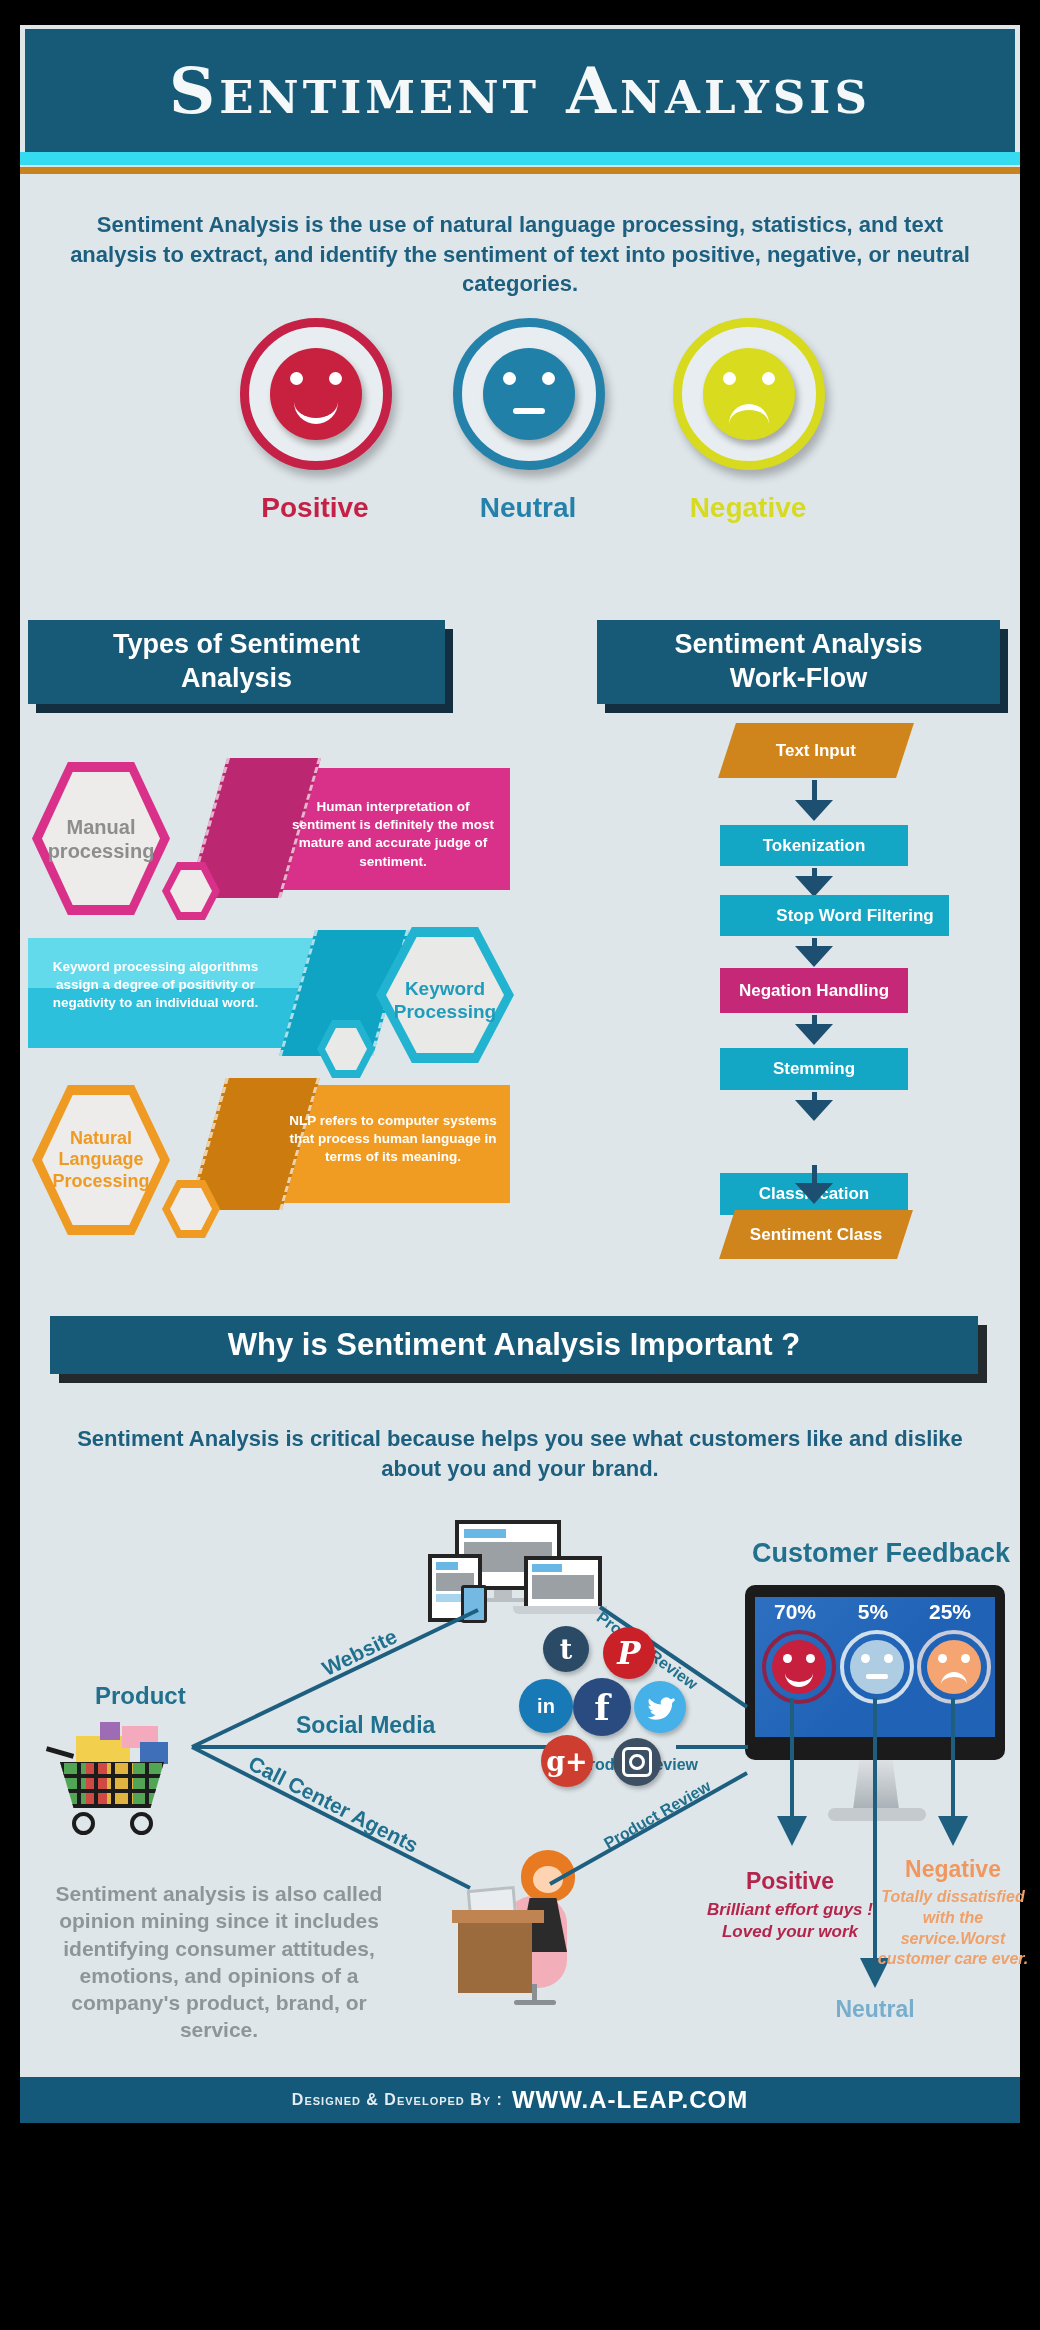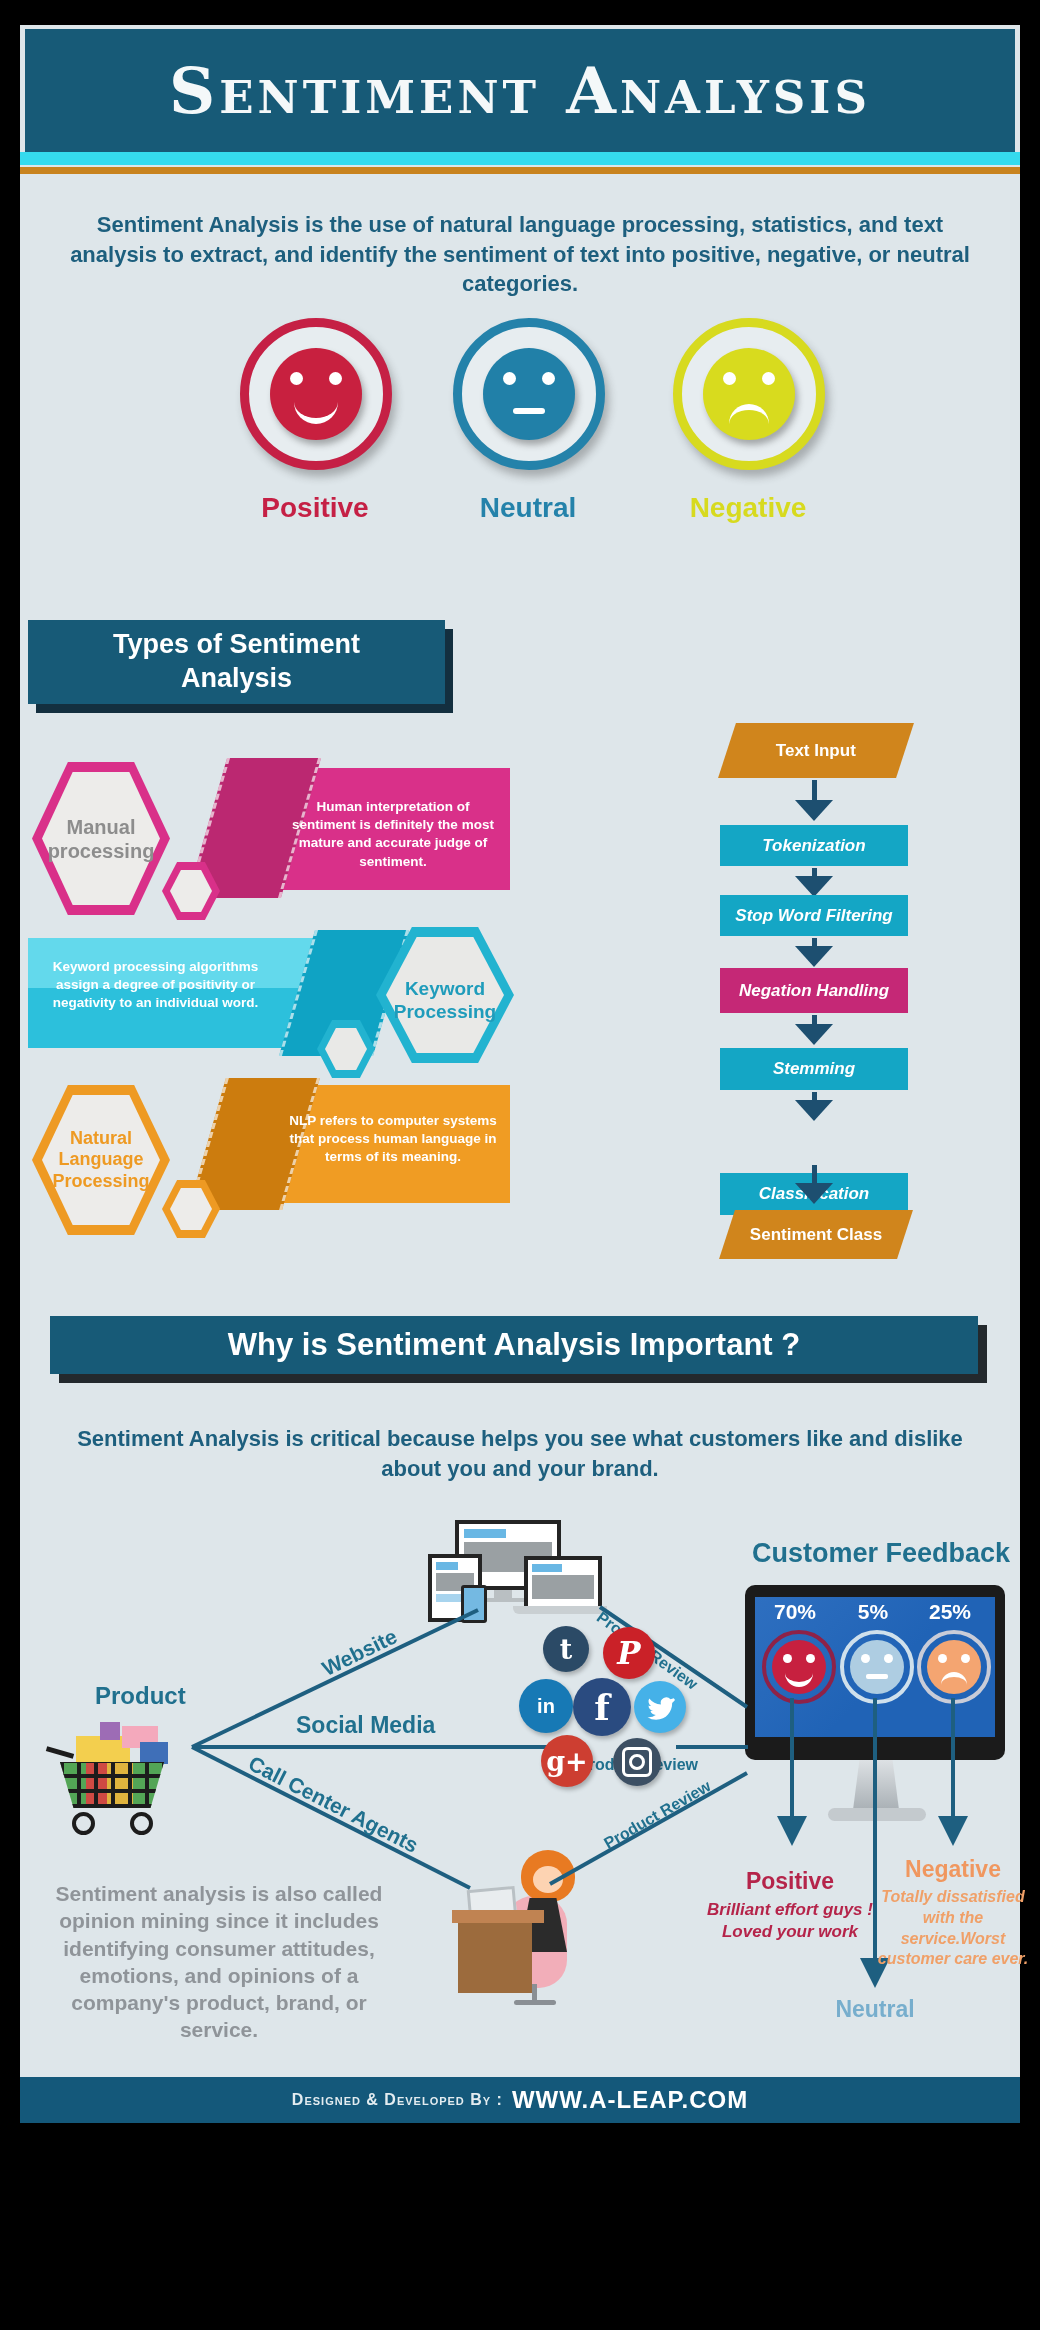--- a/index.html
+++ b/index.html
@@ -44,21 +44,21 @@
   .hex-in.sm{inset:8px;}
   .hex-label{position:absolute;inset:0;display:flex;align-items:center;justify-content:center;
        text-align:center;font-weight:bold;line-height:1.2;}
   .fold{position:absolute;transform:skewX(-16deg);
        border-left:3px dashed rgba(255,255,255,.65);border-right:3px dashed rgba(255,255,255,.65);}
   .ribbon{position:absolute;}
   .ribbon-txt{position:absolute;color:#fff;font-weight:bold;font-size:13.5px;line-height:1.35;text-align:center;}
 
   
   .fc-rect{position:absolute;left:720px;width:188px;color:#fff;font-weight:bold;font-size:17px;
-       display:flex;align-items:center;justify-content:center;font-style:italic;}
+       display:flex;align-items:center;justify-content:center;}
   .fc-para{position:absolute;left:727px;width:178px;transform:skewX(-18deg);color:#fff;
        font-weight:bold;font-size:17px;display:flex;align-items:center;justify-content:center;}
   .fc-para span{transform:skewX(18deg);}
   .fa-stem{position:absolute;left:812px;width:5px;background:#1d4f70;}
   .fa-head{position:absolute;left:795px;width:0;height:0;
        border-left:19px solid transparent;border-right:19px solid transparent;border-top:21px solid #1d4f70;}
 
   .banner{position:absolute;left:50px;top:1316px;width:928px;height:58px;background:#175a77;
        color:#fff;font-weight:bold;font-size:31px;display:flex;align-items:center;justify-content:center;
        box-shadow:9px 9px 0 #23292d;}
@@ -145,20 +145,23 @@
           <span class="eye" style="right:20px;"></span>
         <span class="mouth frown"></span>
       </div>
     </div>
     <div class="face-label" style="color:#d7da1f;">Negative</div>
   </div>
 
   <div class="sec-box" style="left:28px;top:620px;width:417px;height:84px;">
     <span style="width:300px;">Types of Sentiment Analysis</span>
   </div>
+  <div class="sec-box" style="left:597px;top:620px;width:403px;height:84px;">
+    <span style="width:290px;">Sentiment Analysis Work-Flow</span>
+  </div>
 
   <div class="ribbon" style="left:232px;top:768px;width:278px;height:122px;background:#d93089;"></div>
   <div class="fold" style="left:207px;top:758px;width:88px;height:140px;background:#bb2871;"></div>
   <div class="ribbon-txt" style="left:288px;top:798px;width:210px;">Human interpretation of sentiment is definitely the most mature and accurate judge of sentiment.</div>
   <div class="hex" style="left:32px;top:762px;width:138px;height:153px;background:#d93089;">
     <div class="hex-in" style="background:#edecea;"></div>
     <div class="hex-label" style="color:#8d8d8d;font-size:20px;padding:0 26px;">Manual processing</div>
   </div>
   <div class="hex" style="left:162px;top:862px;width:58px;height:58px;background:#d93089;">
     <div class="hex-in sm" style="background:#edecea;"></div>
@@ -187,21 +190,21 @@
   </div>
 
   <div class="fc-para" style="top:723px;height:55px;background:#d0851c;">
     <span>Text Input</span>
   </div>
   <div class="fa-stem" style="top:780px;height:22px;"></div>
     <div class="fa-head" style="top:800px;"></div>
   <div class="fc-rect" style="top:825px;height:41px;background:#14a6c5;">Tokenization</div>
   <div class="fa-stem" style="top:868px;height:10px;"></div>
     <div class="fa-head" style="top:876px;"></div>
-  <div class="fc-rect" style="top:895px;height:41px;background:#14a6c5;">Stop Word Filtering</div>
+  <div class="fc-rect" style="top:895px;height:41px;background:#14a6c5;padding-left:41px;">Stop Word Filtering</div>
   <div class="fa-stem" style="top:938px;height:10px;"></div>
     <div class="fa-head" style="top:946px;"></div>
   <div class="fc-rect" style="top:968px;height:45px;background:#c52876;">Negation Handling</div>
   <div class="fa-stem" style="top:1015px;height:11px;"></div>
     <div class="fa-head" style="top:1024px;"></div>
   <div class="fc-rect" style="top:1048px;height:42px;background:#14a6c5;">Stemming</div>
   <div class="fa-stem" style="top:1092px;height:10px;"></div>
     <div class="fa-head" style="top:1100px;"></div>
   <div class="fc-rect" style="top:1173px;height:42px;background:#14a6c5;">Classification</div>
   <div class="fa-stem" style="top:1165px;height:20px;"></div>

